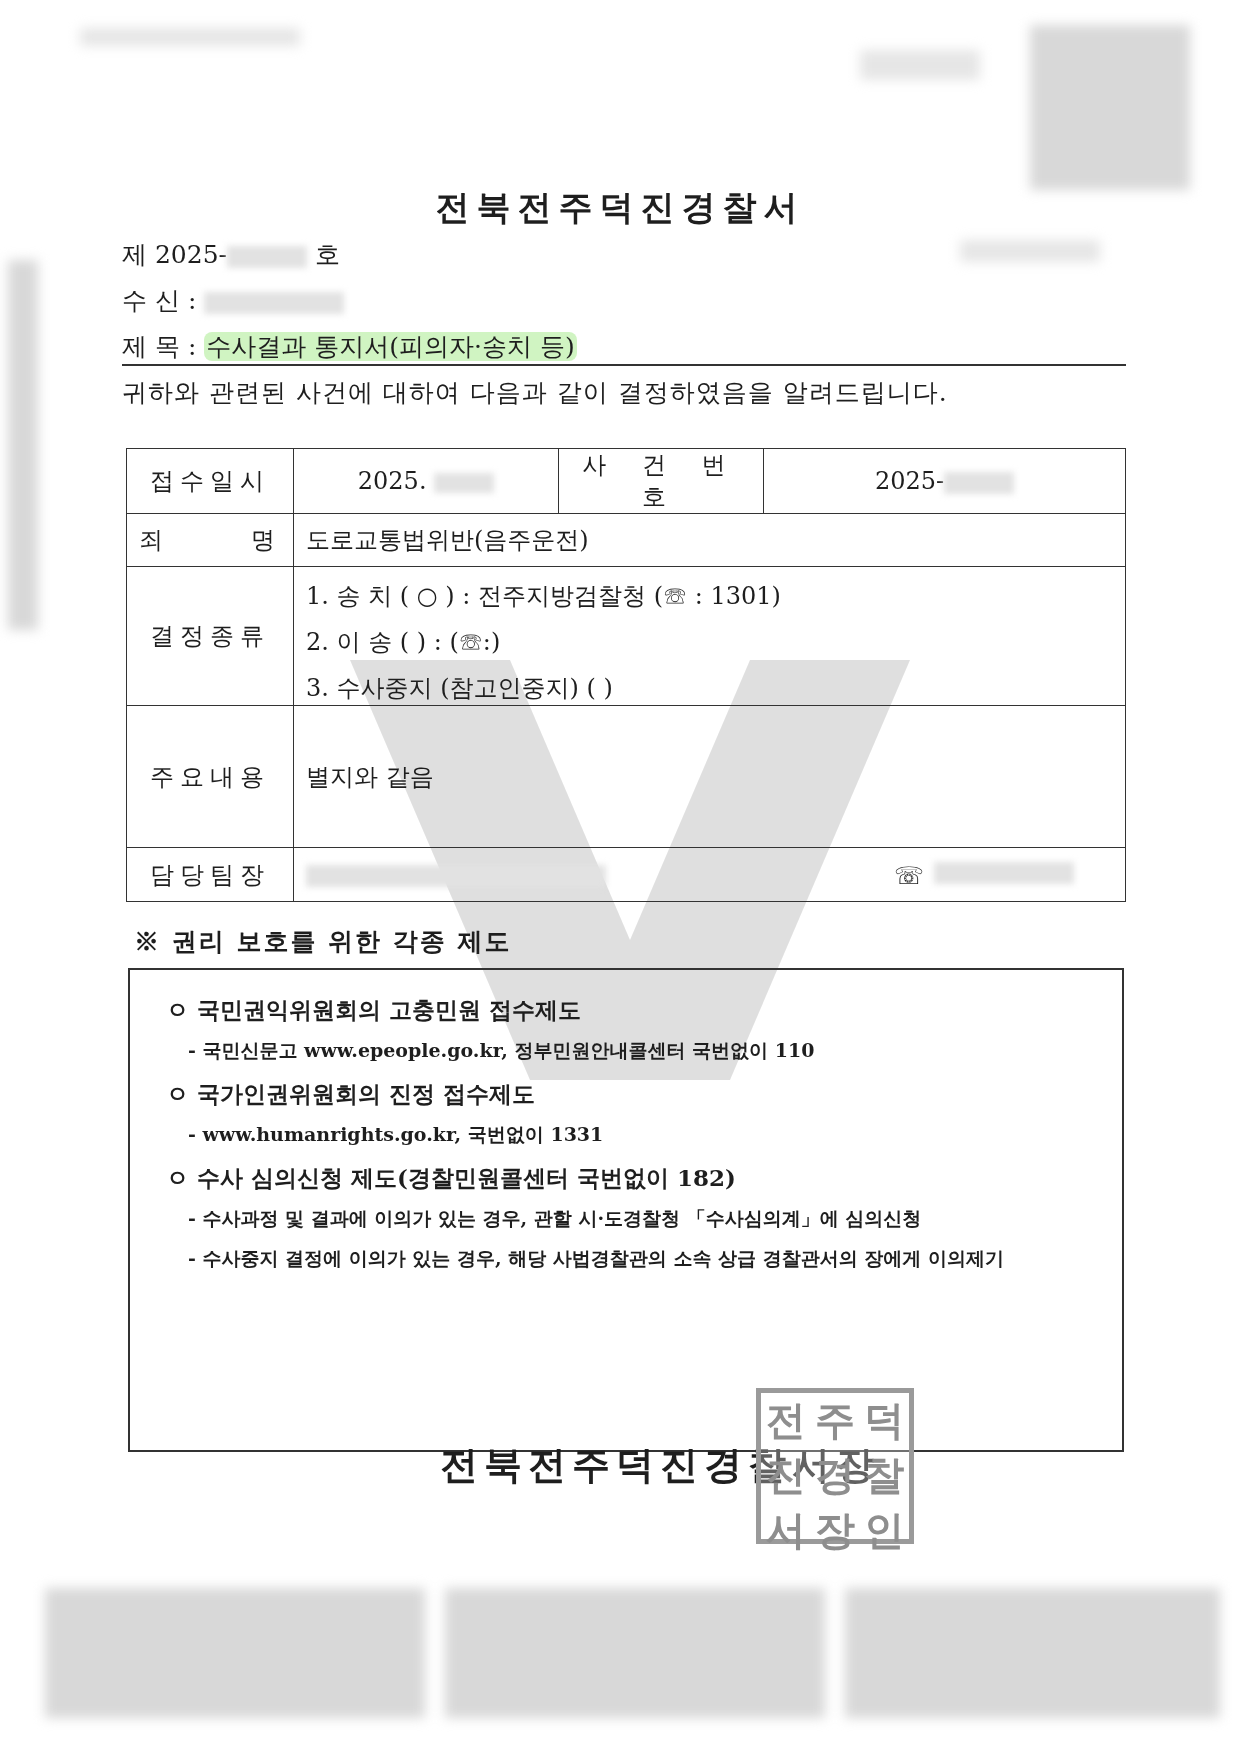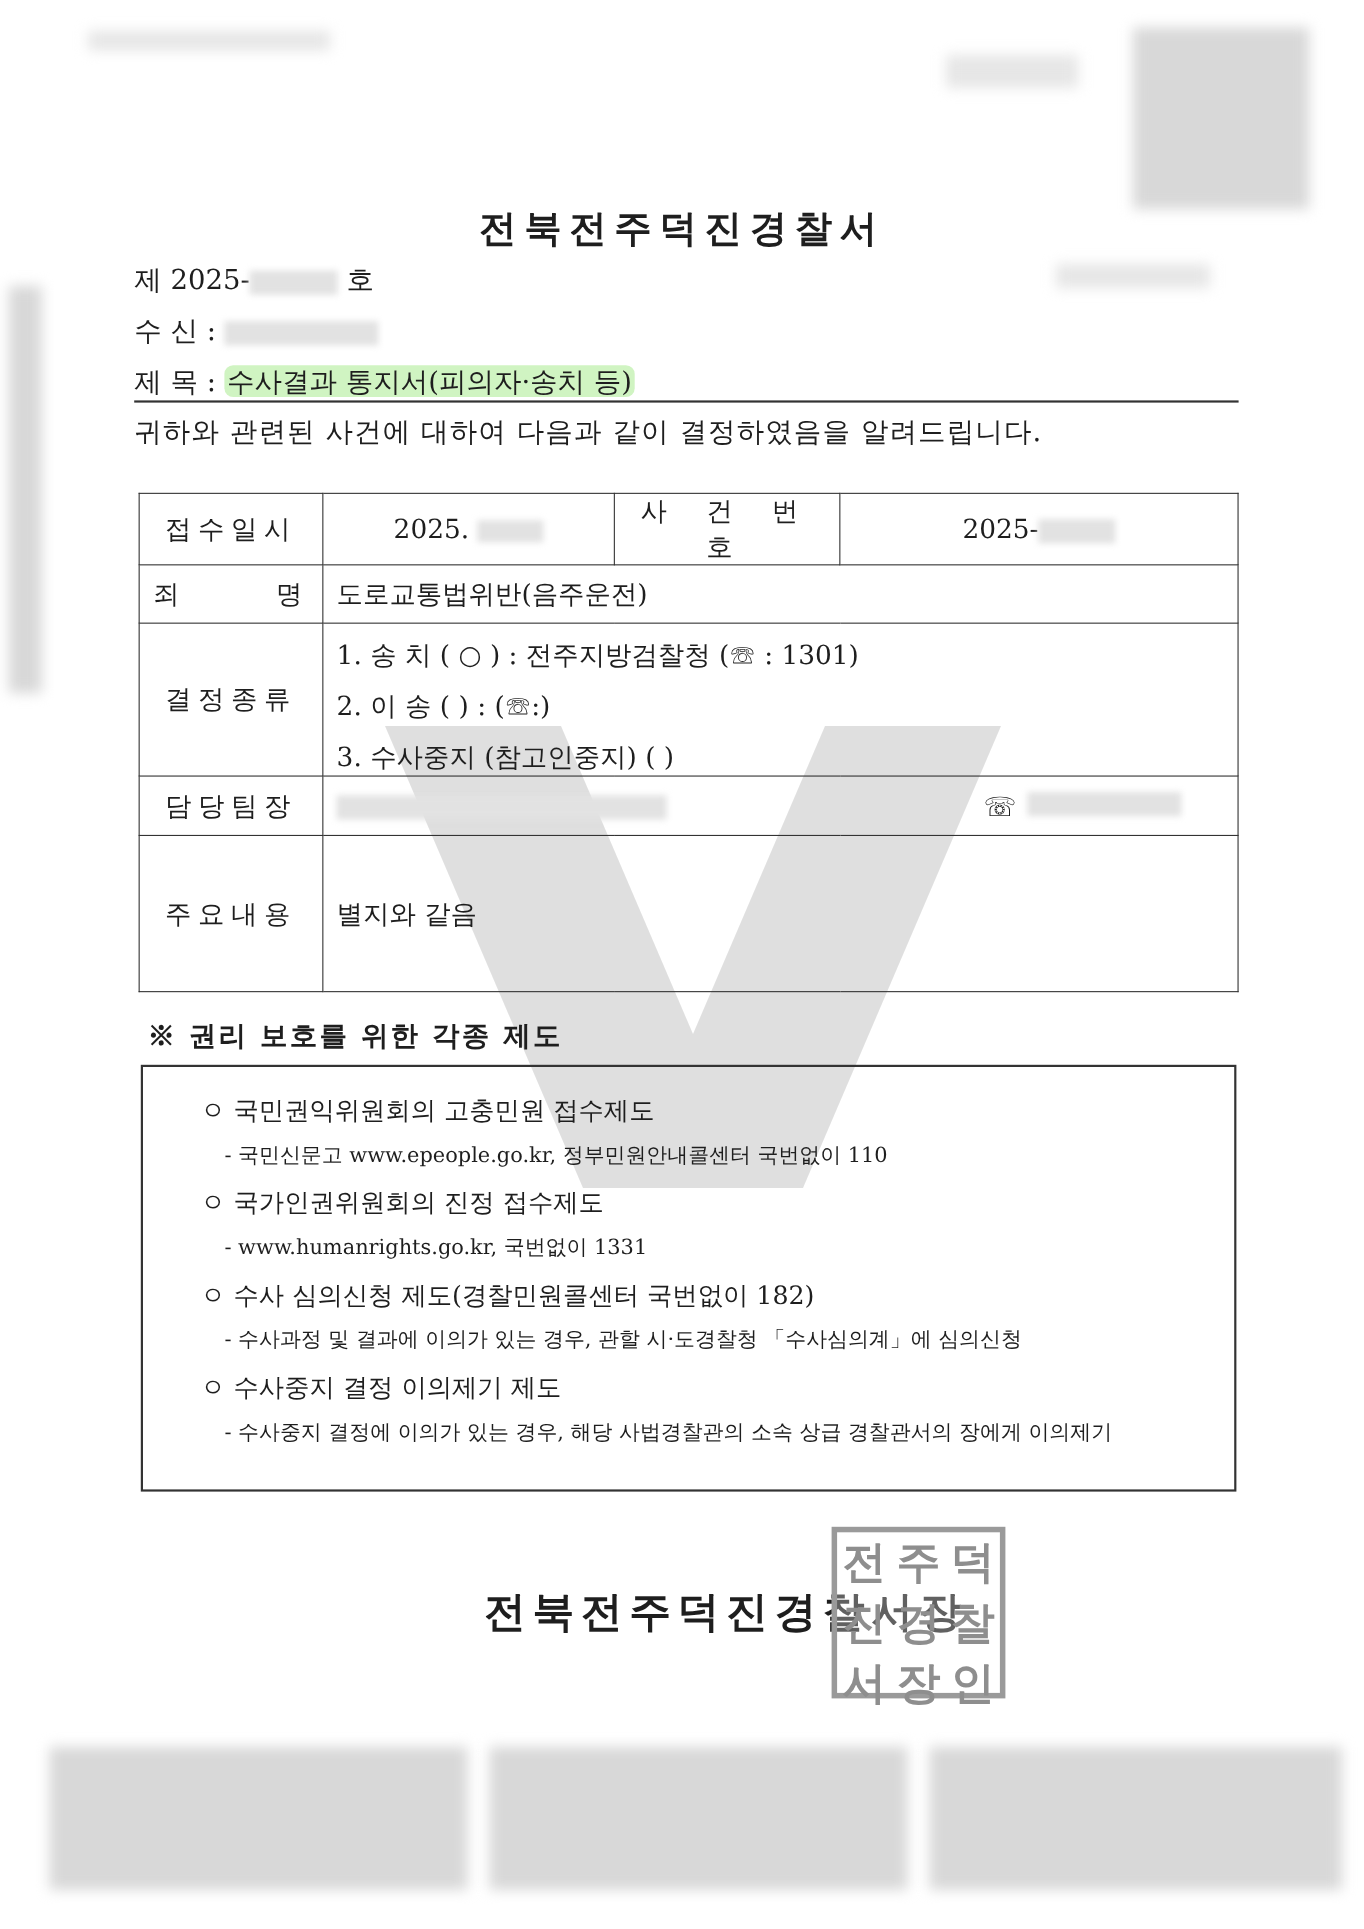--- a/index.html
+++ b/index.html
@@ -16,21 +16,21 @@
   .hl { background:rgba(150,230,120,0.45); border-radius:8px; padding:0 2px; }
   .redact { display:inline-block; background:#e2e2e2; filter:blur(3px); vertical-align:middle; }
   .rule { position:absolute; left:122px; width:1004px; top:364px; height:2px; background:#333; }
   .intro { position:absolute; left:122px; top:376px; font-size:25px; letter-spacing:1px; }
   table.main { position:absolute; left:126px; top:448px; width:1000px; border-collapse:collapse; font-size:24px; }
   table.main td { border:1.6px solid #333; padding:0 12px; vertical-align:middle; }
   table.main td.h { width:142px; text-align:center; letter-spacing:6px; }
   table.main td.h2 { text-align:center; letter-spacing:14px; }
   .decision div { line-height:34px;margin-top:12px; }
   .section-title { position:absolute; left:134px; top:925px; font-size:25px; font-weight:bold; letter-spacing:2px; }
-  .rights-box { position:absolute; left:128px; top:968px; width:996px; height:388px; border:2px solid #333; box-sizing:border-box; padding:16px 52px; }
+  .rights-box { position:absolute; left:128px; top:968px; width:996px; height:484px; border:2px solid #333; box-sizing:border-box; padding:16px 36px;font-weight:bold; }
   .r-head { font-size:23px; margin-top:4px; line-height:40px; }
   .r-sub { font-size:19px; margin-left:22px; line-height:40px; }
   .signature { position:absolute; left:440px; top:1440px; font-size:38px; letter-spacing:6px; font-weight:bold; }
   .seal { position:absolute; left:756px; top:1388px; width:158px; height:156px; border:5px solid #9a9a9a; box-sizing:border-box; background:rgba(255,255,255,0.3);
           display:grid; grid-template-columns:repeat(3,1fr); grid-template-rows:repeat(3,1fr); font-family:"DejaVu Sans","Liberation Sans",sans-serif; font-weight:bold; font-size:40px; color:#8e8e8e; text-align:center; align-items:center; }
 </style>
 </head>
 <body>
 
 <div class="blur light" style="left:80px;top:28px;width:220px;height:18px;"></div>
@@ -78,45 +78,44 @@
     <td colspan="3">도로교통법위반(음주운전)</td>
   </tr>
   <tr style="height:104px;">
     <td class="h">결정종류</td>
     <td colspan="3" class="decision">
       <div>1. 송    치 ( ○ ) : 전주지방검찰청 (☏ : 1301)</div>
       <div>2. 이    송 (   ) : (☏:)</div>
       <div>3. 수사중지 (참고인중지) (   )</div>
     </td>
   </tr>
+  <tr style="height:142px;">
+    <td class="h">주요내용</td>
+    <td colspan="3">별지와 같음</td>
+  </tr>
   <tr style="height:54px;">
     <td class="h">담당팀장</td>
     <td colspan="3" style="position:relative;">
       <span class="redact" style="width:300px;height:22px;"></span>
       <span style="position:absolute;left:600px;top:14px;">☏</span>
       <span class="redact" style="position:absolute;left:640px;top:14px;width:140px;height:22px;"></span>
     </td>
-  </tr>
-  <tr style="height:142px;">
-    <td class="h">주요내용</td>
-    <td colspan="3">별지와 같음</td>
   </tr>
 </tbody>
   </table>
 
 <div class="section-title">※ 권리 보호를 위한 각종 제도</div>
 
 <div class="rights-box">
   <div class="r-head">ㅇ 국민권익위원회의 고충민원 접수제도</div>
   <div class="r-sub">- 국민신문고 www.epeople.go.kr, 정부민원안내콜센터 국번없이 110</div>
   <div class="r-head">ㅇ 국가인권위원회의 진정 접수제도</div>
   <div class="r-sub">- www.humanrights.go.kr, 국번없이 1331</div>
   <div class="r-head">ㅇ 수사 심의신청 제도(경찰민원콜센터 국번없이 182)</div>
   <div class="r-sub">- 수사과정 및 결과에 이의가 있는 경우, 관할 시·도경찰청 「수사심의계」에 심의신청</div>
-  <div class="r-head">ㅇ 수사중지 결정 이의제기 제도</div>
   <div class="r-sub">- 수사중지 결정에 이의가 있는 경우, 해당 사법경찰관의 소속 상급 경찰관서의 장에게 이의제기</div>
 </div>
 
 <div class="signature">전북전주덕진경찰서장</div>
 
 <div class="seal">
   <span>전</span>
   <span>주</span>
   <span>덕</span>
   <span>진</span>

